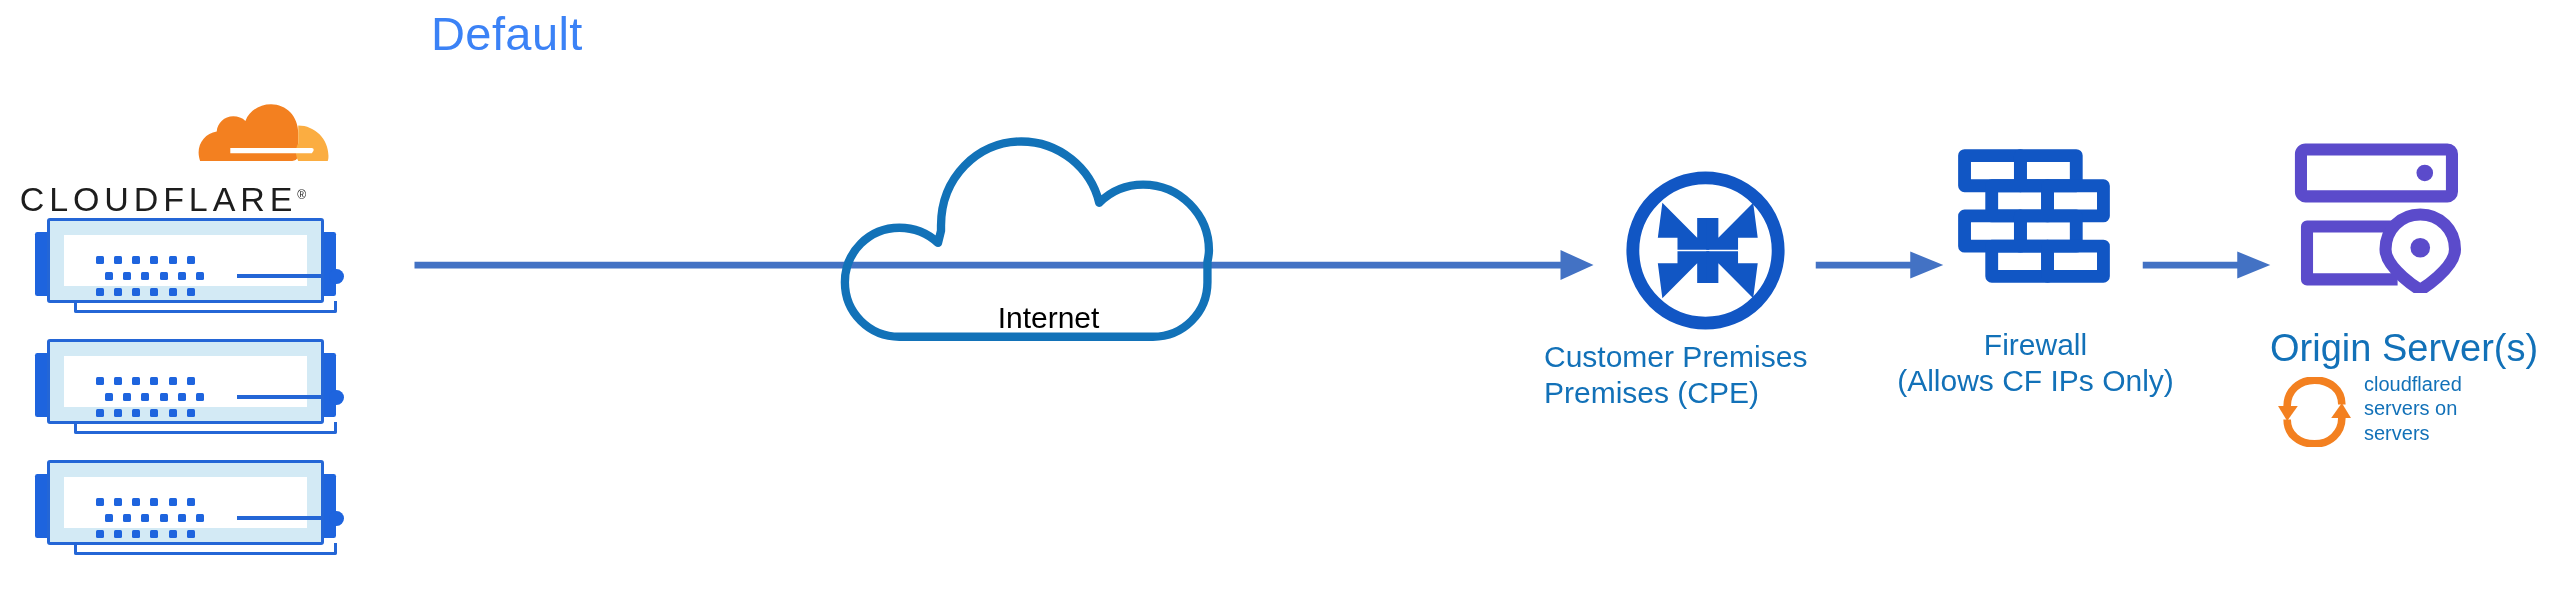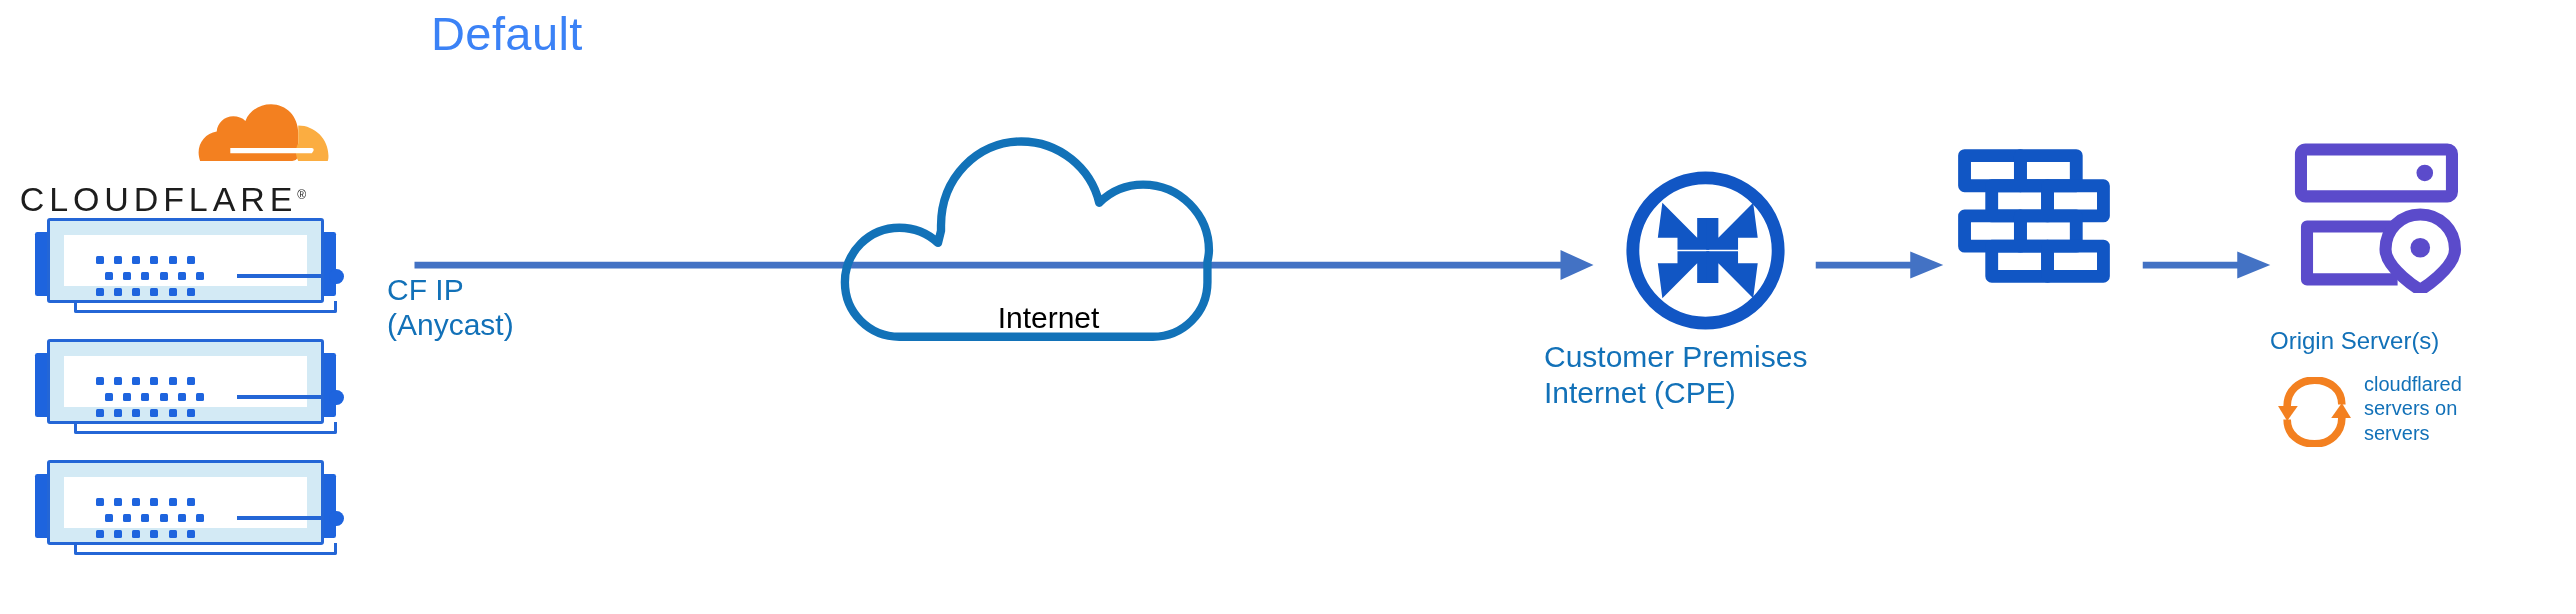--- a/index.html
+++ b/index.html
@@ -243,21 +243,21 @@
     position: absolute;
     left: 2293px;
     top: 142px;
     width: 179px;
     height: 151px;
   }
   #label-origin {
     position: absolute;
     left: 2270px;
     top: 327px;
-    font-size: 24px;
+    font-size: 38px;
     color: #1271B8;
     white-space: nowrap;
   }
   #cloudflared-block {
     position: absolute;
     left: 2275px;
     top: 372px;
     width: 303px;
     height: 151px;
   }
@@ -390,24 +390,20 @@
     </div>
     <div class="server-shadow"></div>
   </div>
 
   <svg id="main-arrow" viewBox="0 0 1572 40">
     <line x1="0" y1="20" x2="1530" y2="20" stroke="#4372C4" stroke-width="9"></line>
     <path d="M1572 20 L1528 0 L1528 40 Z" fill="#4372C4"></path>
   </svg>
 
 
-  <div id="label-cfip">
-    <div>CF IP</div>
-    <div>(Anycast)</div>
-  </div>
 
   <svg id="internet-cloud" viewBox="0 0 580 330">
     <path d="M148 170
              C148 170 148 168 148 163
              C148 100 196 52 254 52
              C304 52 346 87 357 133
              C372 118 392 109 415 109
              C463 109 502 148 502 196
              C502 201 501 206 500 211
              L500 238
@@ -425,40 +421,44 @@
     <path d="M52 46 L98 92 L98 66 L114 66 L114 108 L72 108 L72 92 L46 92 Z" fill="#1156C4"></path>
 
     <path d="M172 46 L126 92 L126 66 L110 66 L110 108 L152 108 L152 92 L178 92 Z" fill="#1156C4" transform="translate(0,0)"></path>
 
     <path d="M52 172 L98 126 L98 152 L114 152 L114 110 L72 110 L72 126 L46 126 Z" fill="#1156C4"></path>
 
     <path d="M172 172 L126 126 L126 152 L110 152 L110 110 L152 110 L152 126 L178 126 Z" fill="#1156C4"></path>
   </svg>
   <div id="label-cpe">
     <div>Customer Premises</div>
-    <div>Internet (CPE)</div>
+    <div>Premises (CPE)</div>
   </div>
 
   <svg id="arrow-cpe-fw" viewBox="0 0 170 40">
     <line x1="0" y1="20" x2="128" y2="20" stroke="#4372C4" stroke-width="9"></line>
     <path d="M170 20 L126 2 L126 38 Z" fill="#4372C4"></path>
   </svg>
 
   <svg id="firewall-icon" viewBox="0 0 208 200">
     <g fill="none" stroke="#1156C4" stroke-width="17" stroke-linejoin="round">
       <rect x="10" y="10" width="74" height="40"></rect>
       <rect x="84" y="10" width="74" height="40"></rect>
       <rect x="46" y="50" width="74" height="40"></rect>
       <rect x="120" y="50" width="74" height="40"></rect>
       <rect x="10" y="90" width="74" height="40"></rect>
       <rect x="84" y="90" width="74" height="40"></rect>
       <rect x="46" y="130" width="74" height="40"></rect>
       <rect x="120" y="130" width="74" height="40"></rect>
     </g>
   </svg>
+  <div id="label-firewall">
+    <div>Firewall</div>
+    <div>(Allows CF IPs Only)</div>
+  </div>
 
   <svg id="arrow-fw-origin" viewBox="0 0 170 40">
     <line x1="0" y1="20" x2="128" y2="20" stroke="#4372C4" stroke-width="9"></line>
     <path d="M170 20 L126 2 L126 38 Z" fill="#4372C4"></path>
   </svg>
 
   <svg id="origin-icon" viewBox="0 0 236 200">
     <rect x="10" y="10" width="200" height="62" rx="6" fill="none" stroke="#5B4BCB" stroke-width="16"></rect>
     <circle cx="174" cy="41" r="11" fill="#5B4BCB"></circle>
     <path d="M138 112 L18 112 L18 182 L138 182" fill="none" stroke="#5B4BCB" stroke-width="16" stroke-linejoin="round"></path>

